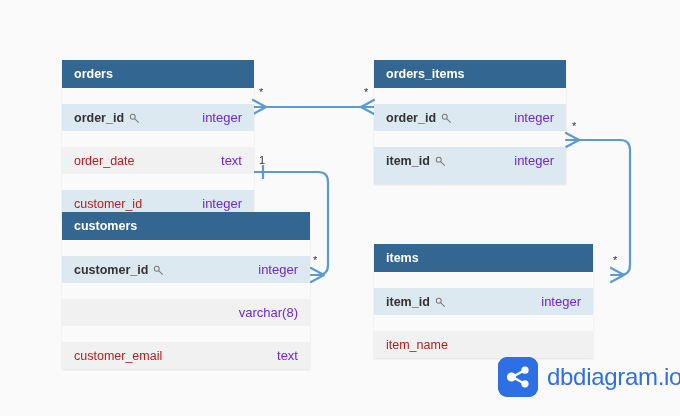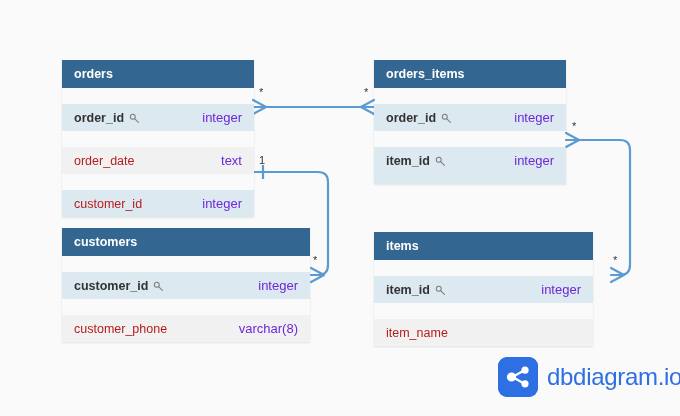--- a/index.html
+++ b/index.html
@@ -227,46 +227,49 @@
             <path d="M 6.1 6.1 L 10.3 10.3" stroke="#7a7a7a" stroke-width="1.1" fill="none" stroke-linecap="round"></path>
           </svg>
         </span>
       </span>
       <span class="col-type">integer</span>
     </div>
 
     <div style="height:10px; background:#dde9f1;"></div>
   </div>
 
-  <div class="table-box" id="t2" style="left:62px; top:228px; width:248px;">
+  <div class="table-box" id="t2" style="left:62px; top:212px; width:248px;">
     <div class="table-header">customers</div>
 
     <div class="table-row row-blue row-pk">
       <span class="col-name">
         <span>customer_id</span>
         <span class="key-icon">
           <svg viewBox="0 0 12 12" width="11" height="11">
             <circle cx="4.1" cy="4.1" r="2.7" fill="none" stroke="#7a7a7a" stroke-width="1.1"></circle>
             <path d="M 6.1 6.1 L 10.3 10.3" stroke="#7a7a7a" stroke-width="1.1" fill="none" stroke-linecap="round"></path>
           </svg>
         </span>
       </span>
       <span class="col-type">integer</span>
     </div>
 
     <div class="table-row row-grey">
-      <span class="col-name">
-        <span>customer_phone</span>
-      </span>
       <span class="col-type">varchar(8)</span>
     </div>
 
-  </div>
-
-  <div class="table-box" id="t3" style="left:374px; top:232px; width:219px;">
+    <div class="table-row row-grey">
+      <span class="col-name">
+        <span>customer_email</span>
+      </span>
+      <span class="col-type">text</span>
+    </div>
+  </div>
+
+  <div class="table-box" id="t3" style="left:374px; top:244px; width:219px;">
     <div class="table-header">items</div>
 
     <div class="table-row row-blue row-pk">
       <span class="col-name">
         <span>item_id</span>
         <span class="key-icon">
           <svg viewBox="0 0 12 12" width="11" height="11">
             <circle cx="4.1" cy="4.1" r="2.7" fill="none" stroke="#7a7a7a" stroke-width="1.1"></circle>
             <path d="M 6.1 6.1 L 10.3 10.3" stroke="#7a7a7a" stroke-width="1.1" fill="none" stroke-linecap="round"></path>
           </svg>

